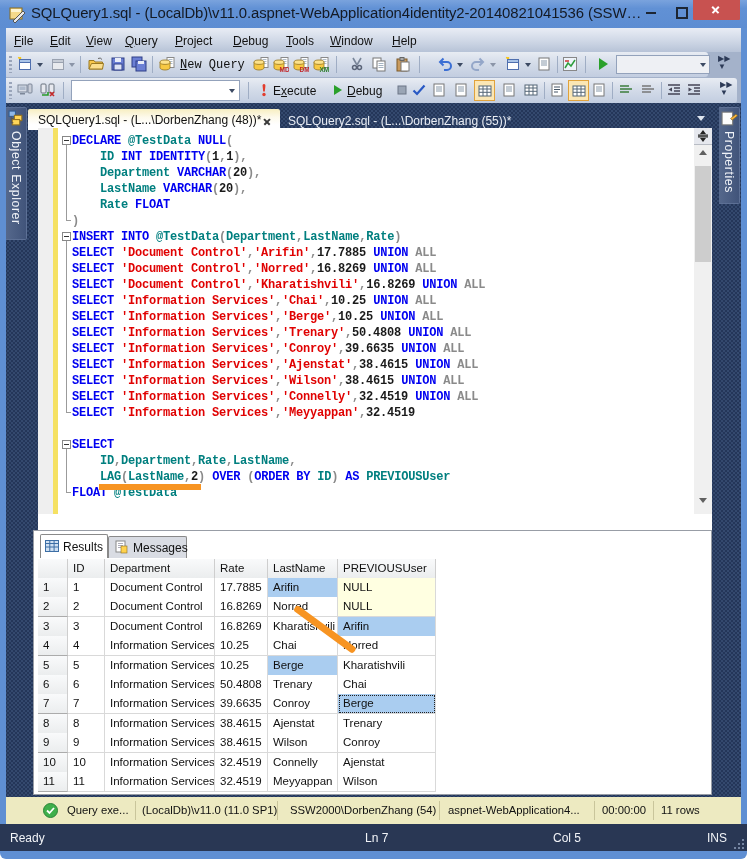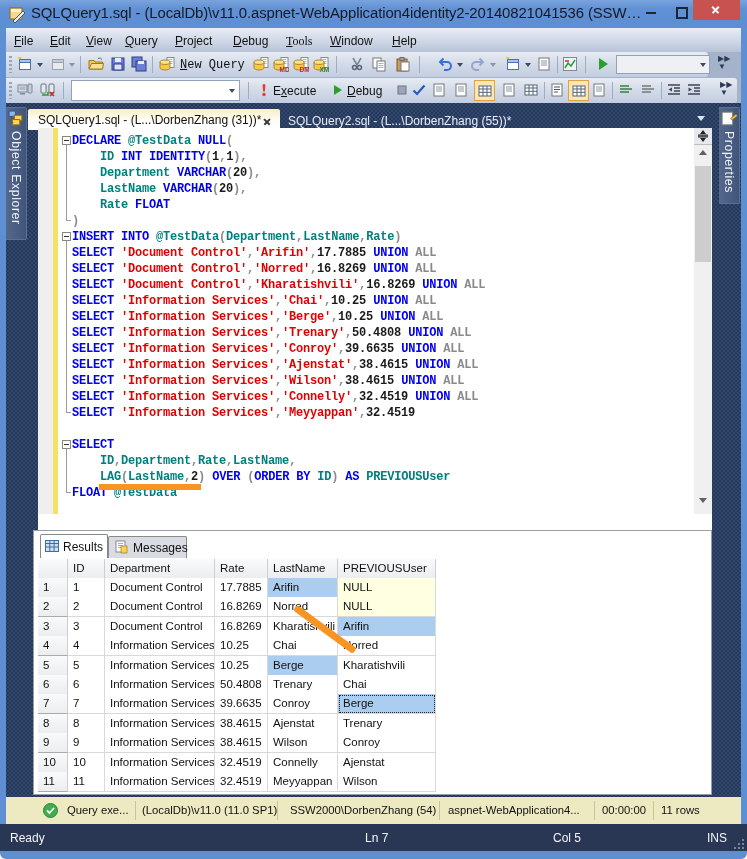--- a/index.html
+++ b/index.html
@@ -103,21 +103,21 @@
       <span class="xmark" style="left:19px;top:4.6px;width:9px;height:9px;color:#fff;"></span>
     </div>
 
   <div id="menubar" class="abs">
     <span style="left:8px;"><u>F</u>ile</span>
     <span style="left:44px;"><u>E</u>dit</span>
     <span style="left:80px;"><u>V</u>iew</span>
     <span style="left:119px;"><u>Q</u>uery</span>
     <span style="left:169px;"><u>P</u>roject</span>
     <span style="left:227px;"><u>D</u>ebug</span>
-    <span style="left:280px;font-family:Liberation Serif, serif;"><u>T</u>ools</span>
+    <span style="left:280px;"><u>T</u>ools</span>
     <span style="left:324px;text-align:right;"><u>W</u>indow</span>
     <span style="left:386px;"><u>H</u>elp</span>
   </div>
 
   <div id="tb1" class="abs">
     <div class="tbpanel" style="width:702px;"></div>
     <div class="grip"></div>
     <span id="tb1icons"><span style="position:absolute;left:11px;top:4px;width:16px;height:16px;"><svg width="16" height="16" viewBox="0 0 16 16">
             <rect x="2.5" y="3.5" width="11" height="10" fill="#fff" stroke="#4f6fae"></rect>
             <rect x="2.5" y="3.5" width="11" height="3" fill="#aac4e8" stroke="#4f6fae"></rect>
@@ -264,21 +264,21 @@
             <path d="M6 5.5 l-3.5 2 l3.5 2z" fill="#445"></path>
           </svg></span><span style="position:absolute;left:680px;top:4px;width:16px;height:16px;"><svg width="16" height="16" viewBox="0 0 16 16">
             <path d="M2 3 h12 M8 6 h6 M8 9 h6 M2 12 h12" stroke="#445" stroke-width="1.3"></path>
             <path d="M2.5 5.5 l3.5 2 l-3.5 2z" fill="#445"></path>
           </svg></span><span style="position:absolute;left:714px;top:3px;color:#2c3a57;font-size:8px;line-height:8px;">▶▶<br>▼</span></span>
   </div>
 
   <div id="dock" class="abs"></div>
 
   <div class="dtab" id="atab">
-      <span>SQLQuery1.sql - (L...\DorbenZhang (31))*</span>
+      <span>SQLQuery1.sql - (L...\DorbenZhang (48))*</span>
       <span class="xmark" style="left:236px;top:8px;width:8px;height:8px;color:#3a3a3a;"></span>
     </div>
   <div class="dtab" id="itab">
       <span>SQLQuery2.sql - (L...\DorbenZhang (55))*</span>
     </div>
   <div class="abs" style="left:697px;top:116px;width:0;height:0;border-left:4px solid transparent;border-right:4px solid transparent;border-top:5px solid #dfe5ef;"></div>
 
   <div class="vtab" style="left:6px;top:107px;height:133px;">
     <svg width="17" height="17" viewBox="0 0 16 16" style="position:absolute;left:2px;top:2px;">
         <rect x="1" y="1" width="6" height="5" fill="#8fb8e8" stroke="#2f5d96"></rect>

